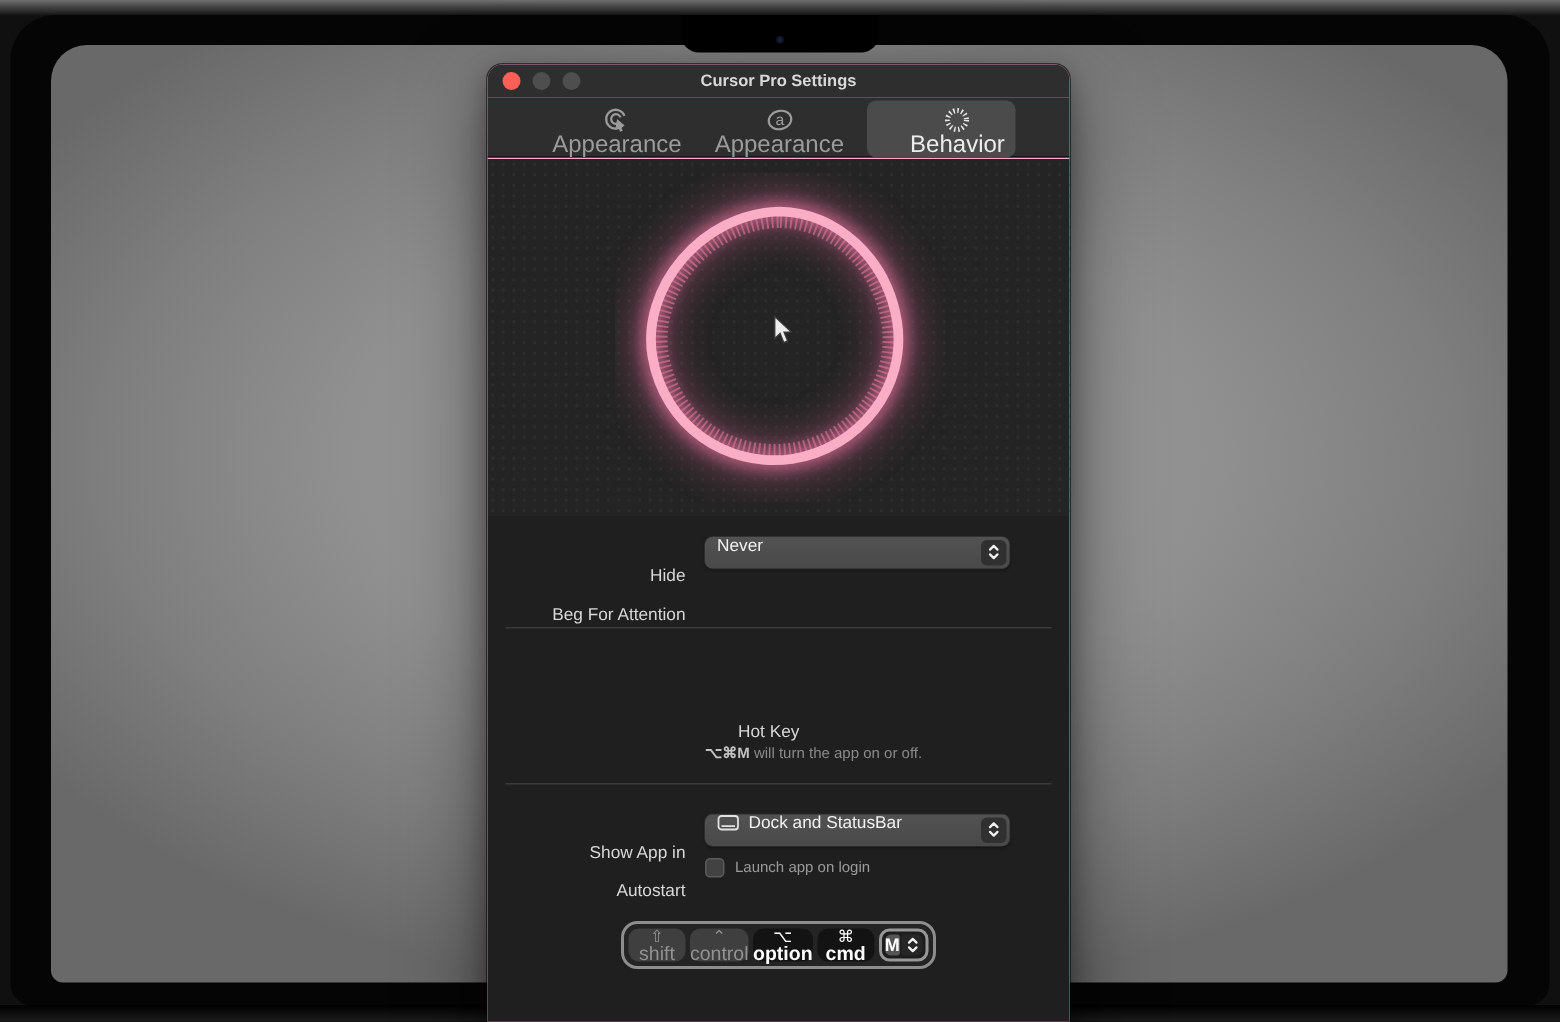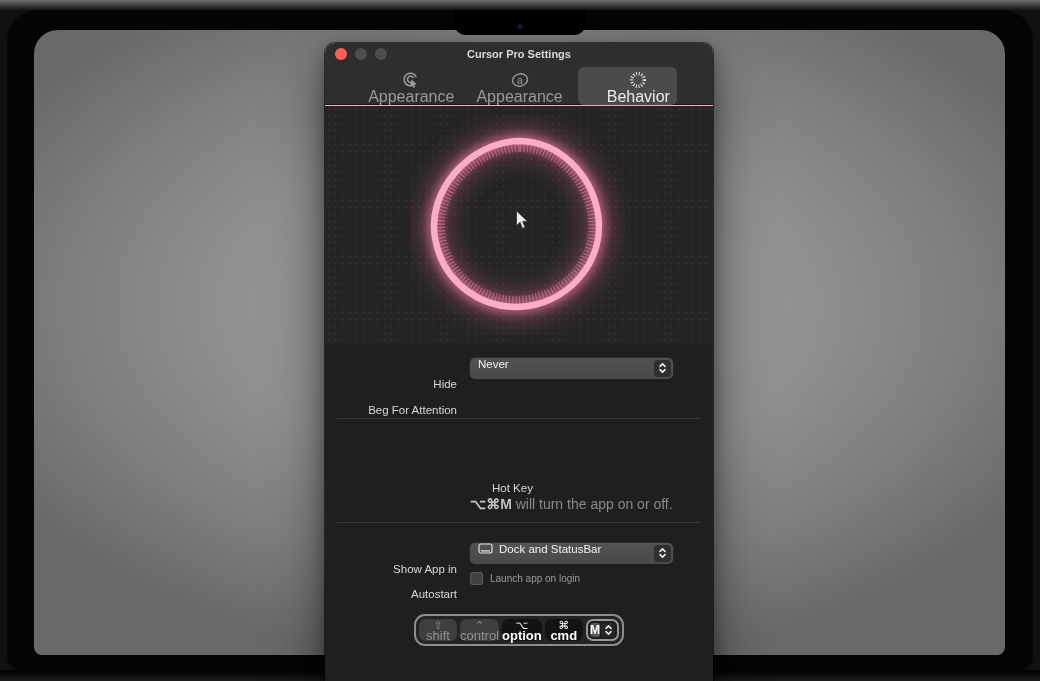--- a/index.html
+++ b/index.html
@@ -55,21 +55,21 @@
   .settings { position:absolute; left:0; right:0; top:301px; bottom:0; background:#1f1f1f; }
   .row { position:absolute; left:0; right:0; display:flex; align-items:center; }
   .row-label { flex:0 0 132px; text-align:right; margin-right:13px;
     font-size:11.5px; color:#d8d8d8;margin-top:32px; }
   .row-hide { top:13px; height:22px; }
   .row-beg  { top:39px; height:22px;gap:12px; }
   .divider { position:absolute; left:12px; right:12px; height:1px; background:#3a3a3a; }
   .divider-1 { top:74px; }
   .divider-2 { top:178px; }
   .row-hotkey { top:106px; height:50px;flex-direction:column; }
-  .caption { position:absolute; left:145px; top:152px; font-size:14px; color:#8a8a8a; }
+  .caption { position:absolute; left:145px; top:152px; font-size:10px; color:#8a8a8a; }
   .caption b { color:#c2c2c2; }
   .row-showapp { top:198px; height:22px; }
   .row-autostart { top:226px; height:16px; }
 
   .select { position:relative; width:203px; height:21px; border-radius:5px;
     background:linear-gradient(#525252,#494949);
     box-shadow:0 0 0 0.5px rgba(255,255,255,.12), 0 1px 2px rgba(0,0,0,.4);
     display:flex; align-items:flex-start; padding:0 24px 0 8px;
     font-size:11.5px; color:#f2f2f2; white-space:nowrap; overflow:hidden; }
   .select .chev-box { position:absolute; right:2px; top:2px; width:17px; height:17px;

